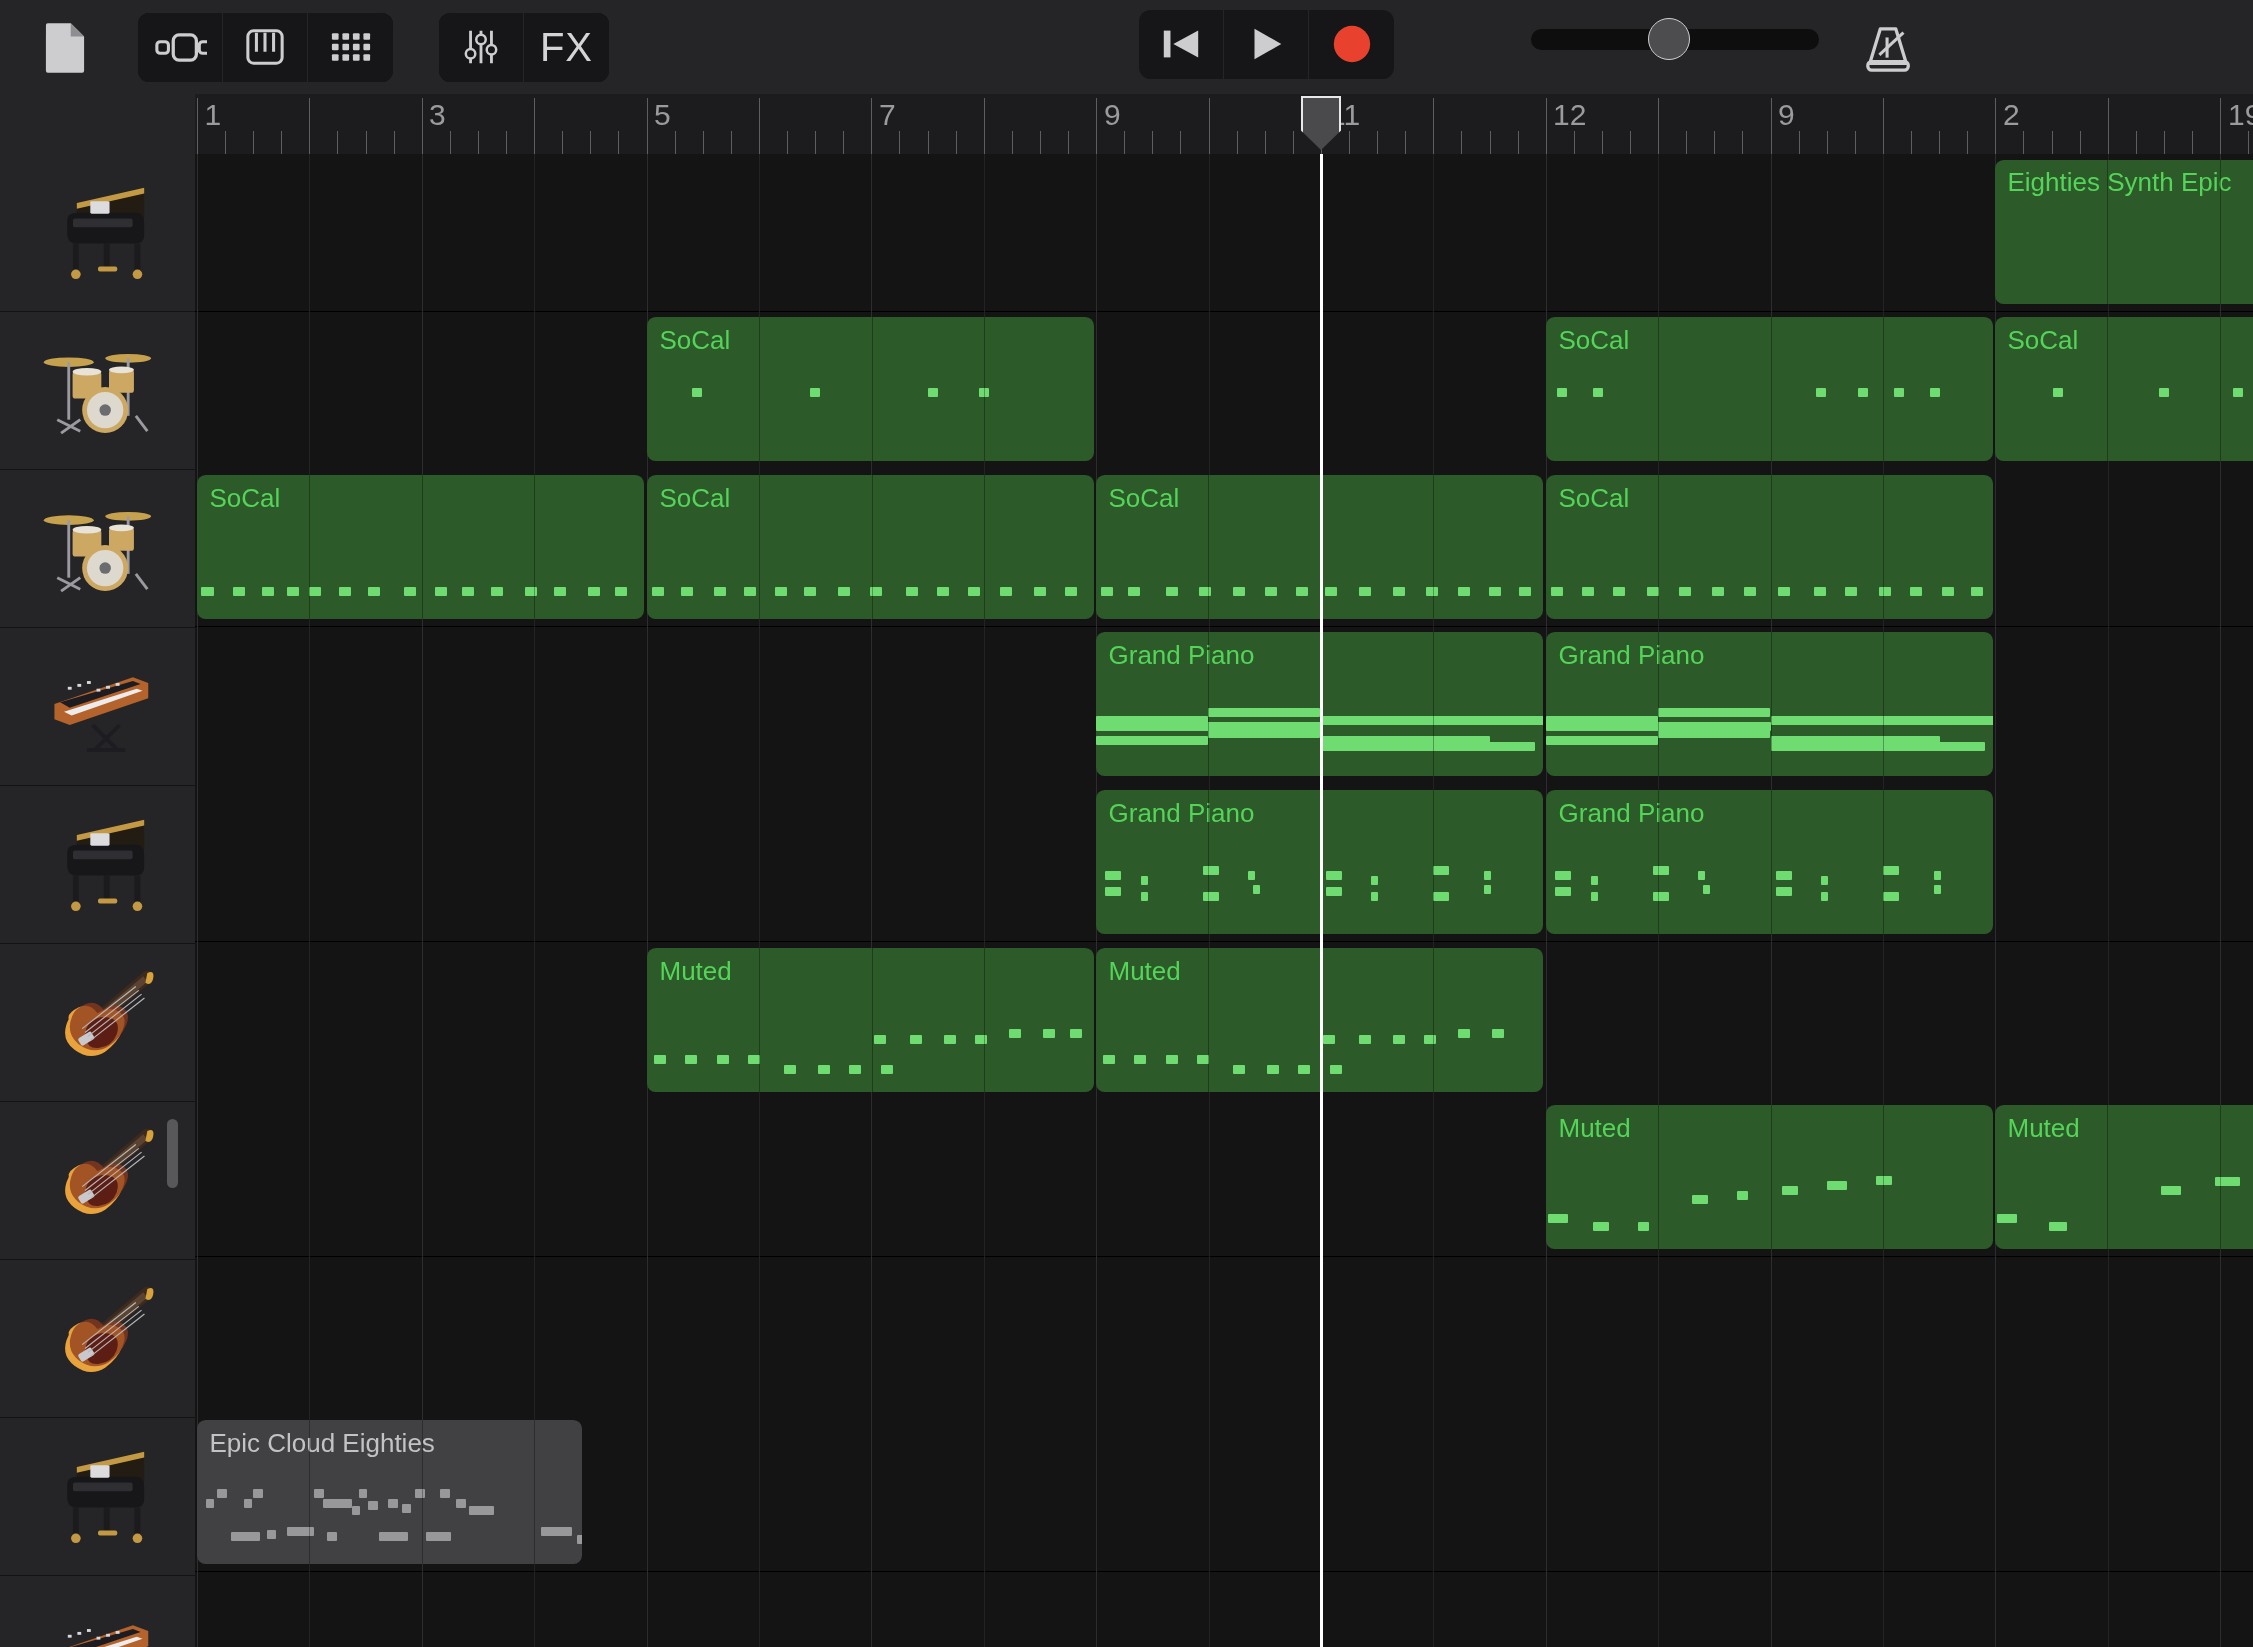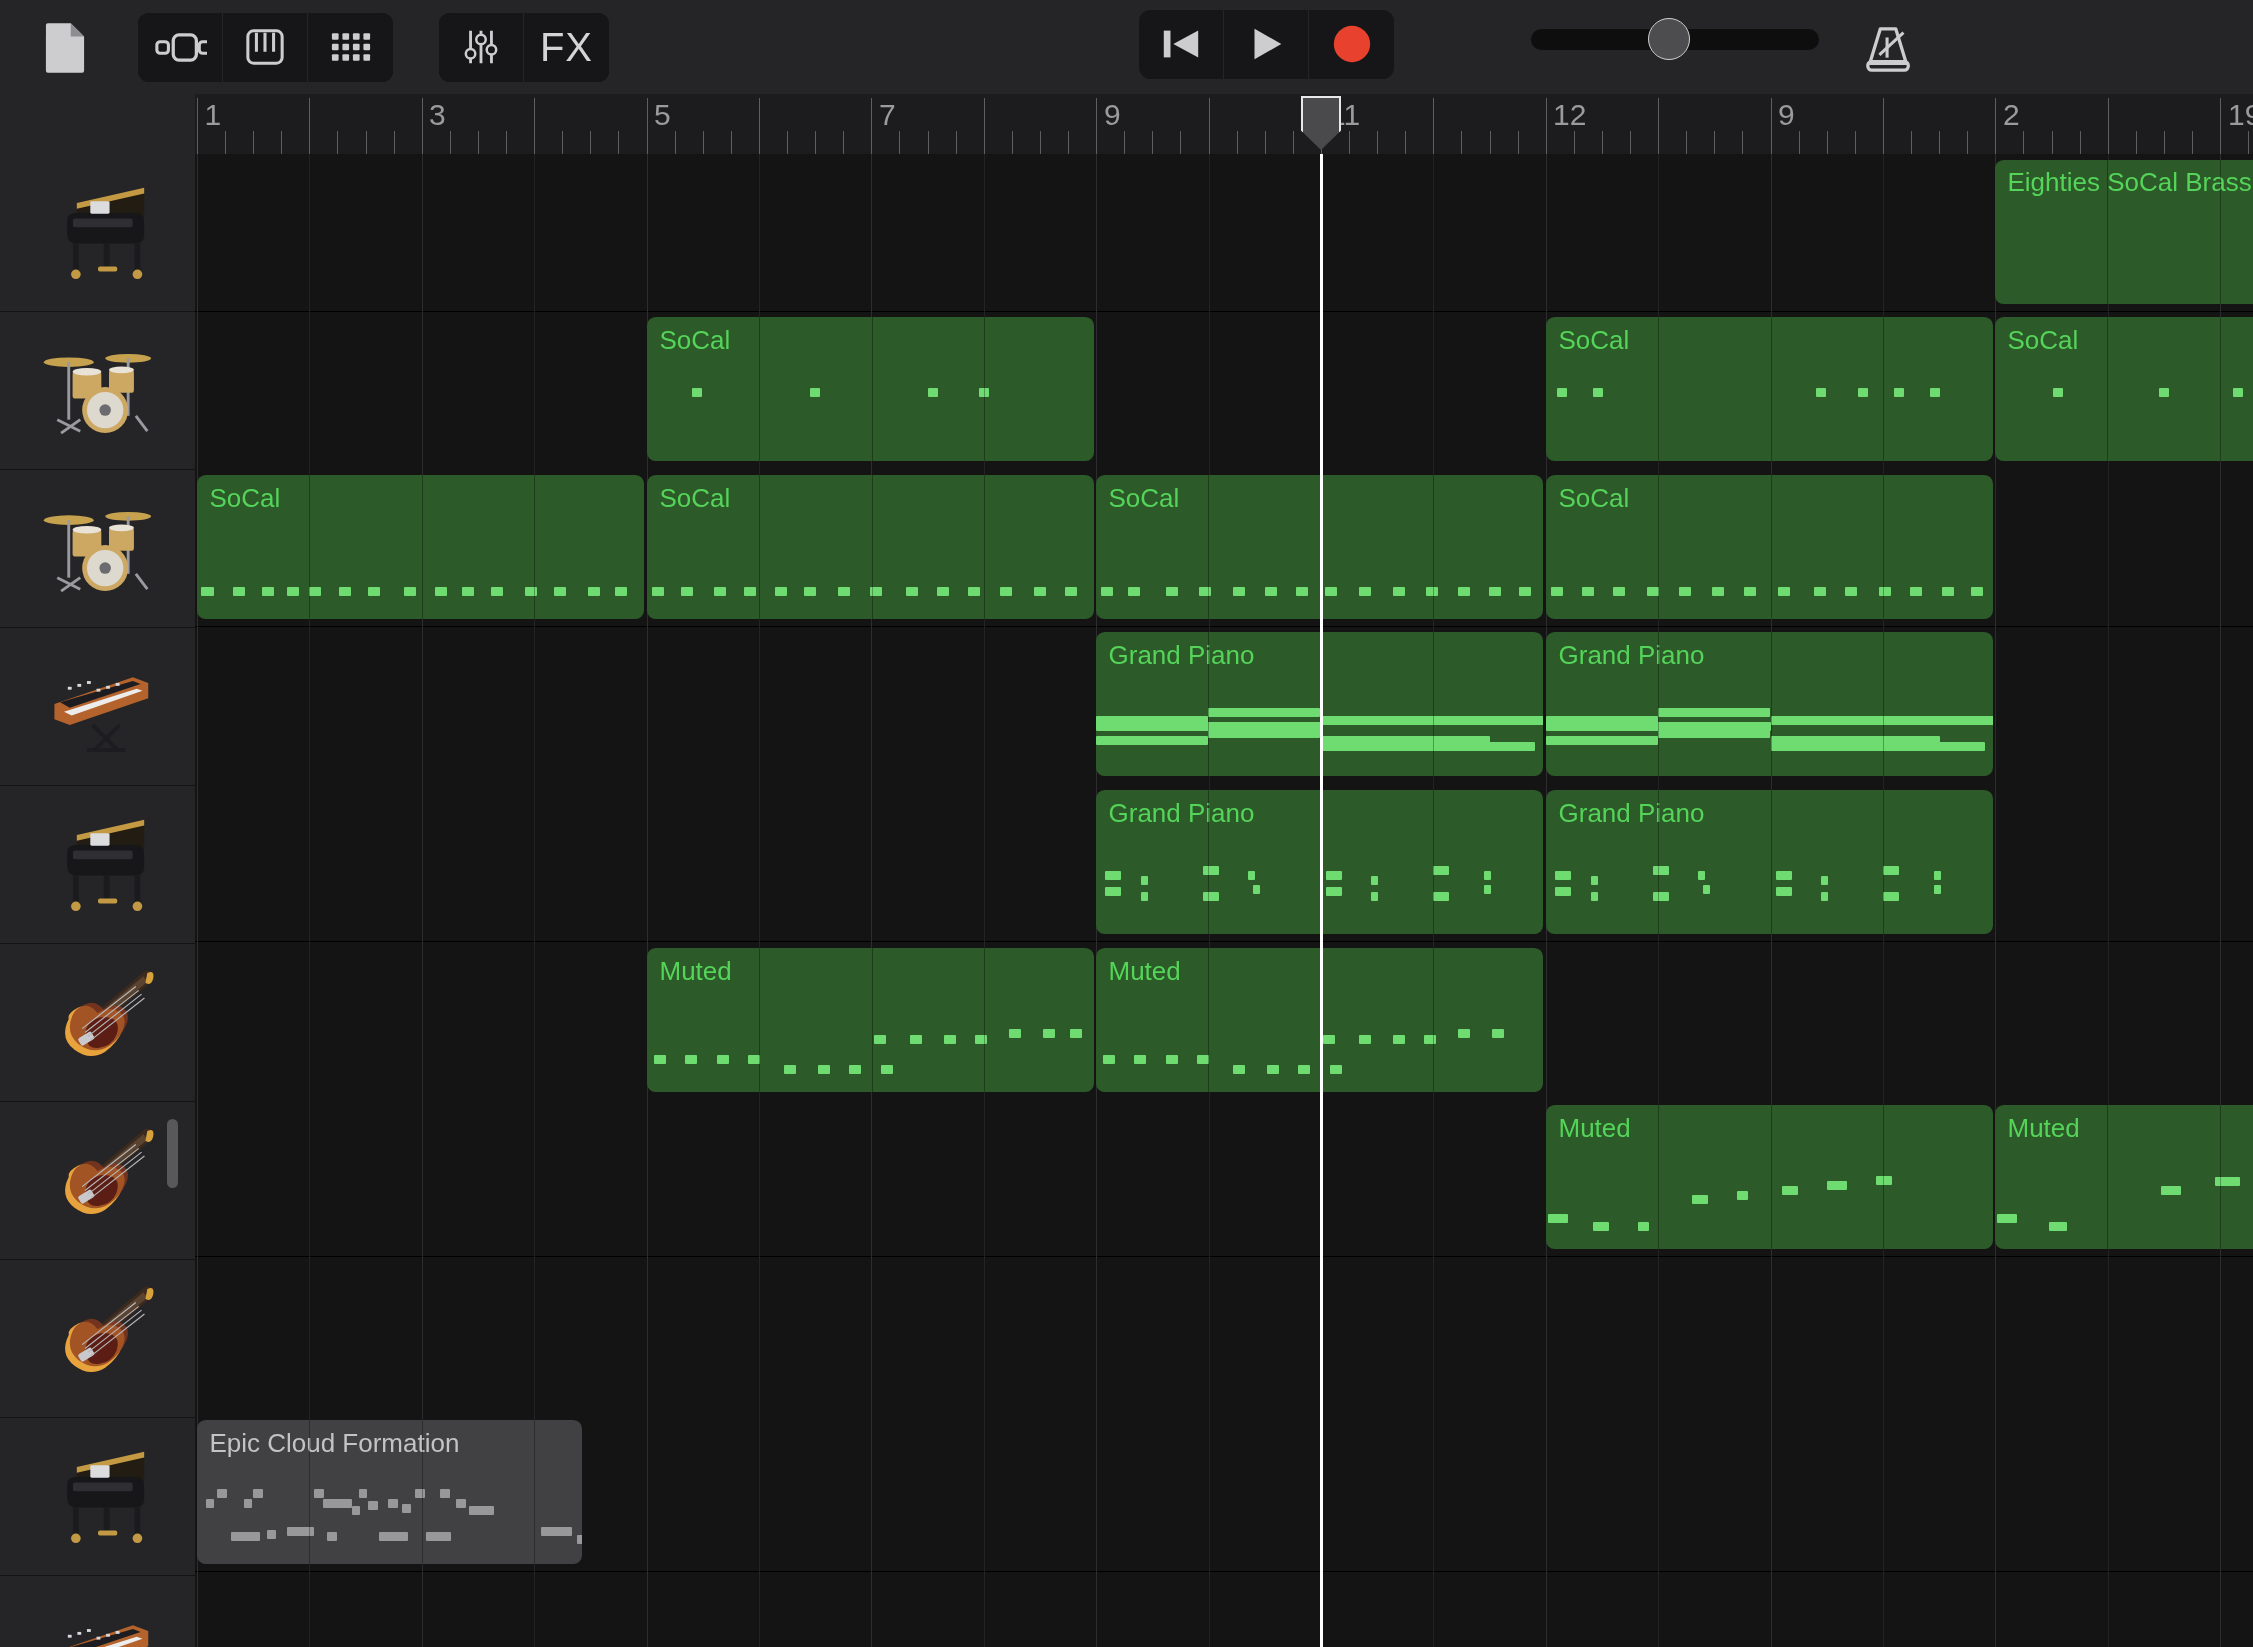--- a/index.html
+++ b/index.html
@@ -371,21 +371,21 @@
       <div class="grid-bar-line major" style="left: 1126px;"></div>
       <div class="grid-bar-line" style="left: 1238px;"></div>
       <div class="grid-bar-line major" style="left: 1351px;"></div>
       <div class="grid-bar-line" style="left: 1463px;"></div>
       <div class="grid-bar-line major" style="left: 1576px;"></div>
       <div class="grid-bar-line" style="left: 1688px;"></div>
       <div class="grid-bar-line major" style="left: 1800px;"></div>
       <div class="grid-bar-line" style="left: 1913px;"></div>
       <div class="grid-bar-line major" style="left: 2025px;"></div>
       <div class="clip green" style="left: 1800px; width: 447px; top: 5.8px;">
-        <div class="clip-label">Eighties SoCal Brass</div>
+        <div class="clip-label">Eighties Synth Epic</div>
         <div class="clip-divider" style="left: 112px;"></div>
         <div class="clip-divider" style="left: 225px;"></div>
       </div>
       <div class="clip green" style="left: 452px; width: 447px; top: 163px;">
         <div class="clip-label">SoCal</div>
         <div class="clip-divider" style="left: 112px;"></div>
         <div class="clip-divider" style="left: 225px;"></div>
         <div class="clip-divider" style="left: 337px;"></div>
         <div class="note" style="left: 45px; width: 10px; top: 71px; height: 8.6px;"></div>
         <div class="note" style="left: 163px; width: 10px; top: 71px; height: 8.6px;"></div>
@@ -623,21 +623,21 @@
       <div class="clip green" style="left: 1800px; width: 447px; top: 951px;">
         <div class="clip-label">Muted</div>
         <div class="clip-divider" style="left: 112px;"></div>
         <div class="clip-divider" style="left: 225px;"></div>
         <div class="note" style="left: 2.2px; width: 20px; top: 109px; height: 8.6px;"></div>
         <div class="note" style="left: 54px; width: 18px; top: 117px; height: 8.6px;"></div>
         <div class="note" style="left: 166px; width: 20px; top: 81px; height: 8.6px;"></div>
         <div class="note" style="left: 220px; width: 25px; top: 72px; height: 8.6px;"></div>
       </div>
       <div class="clip gray" style="left: 1.9px; width: 385px; top: 1266px;">
-        <div class="clip-label">Epic Cloud Formation</div>
+        <div class="clip-label">Epic Cloud Eighties</div>
         <div class="clip-divider" style="left: 112px;"></div>
         <div class="clip-divider" style="left: 225px;"></div>
         <div class="clip-divider" style="left: 337px;"></div>
         <div class="note" style="left: 20px; width: 10px; top: 69px; height: 8.6px;"></div>
         <div class="note" style="left: 9px; width: 7.9px; top: 79px; height: 8.6px;"></div>
         <div class="note" style="left: 56px; width: 10px; top: 69px; height: 8.6px;"></div>
         <div class="note" style="left: 47px; width: 7.9px; top: 79px; height: 8.6px;"></div>
         <div class="note" style="left: 34px; width: 29px; top: 112px; height: 8.6px;"></div>
         <div class="note" style="left: 70px; width: 9px; top: 110px; height: 8.6px;"></div>
         <div class="note" style="left: 90px; width: 27px; top: 107px; height: 8.6px;"></div>

